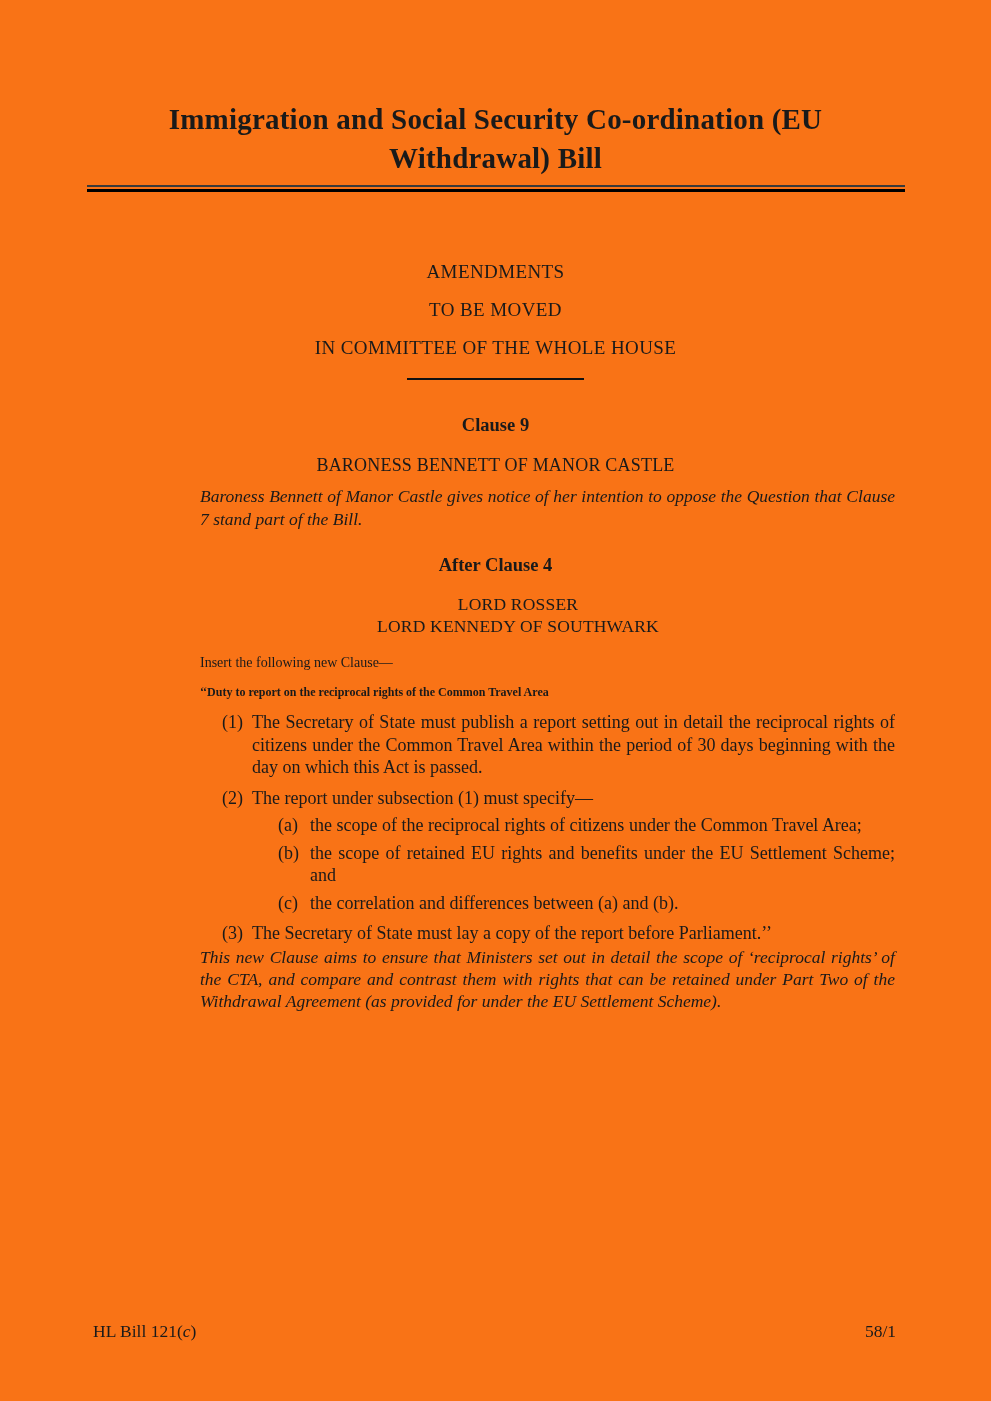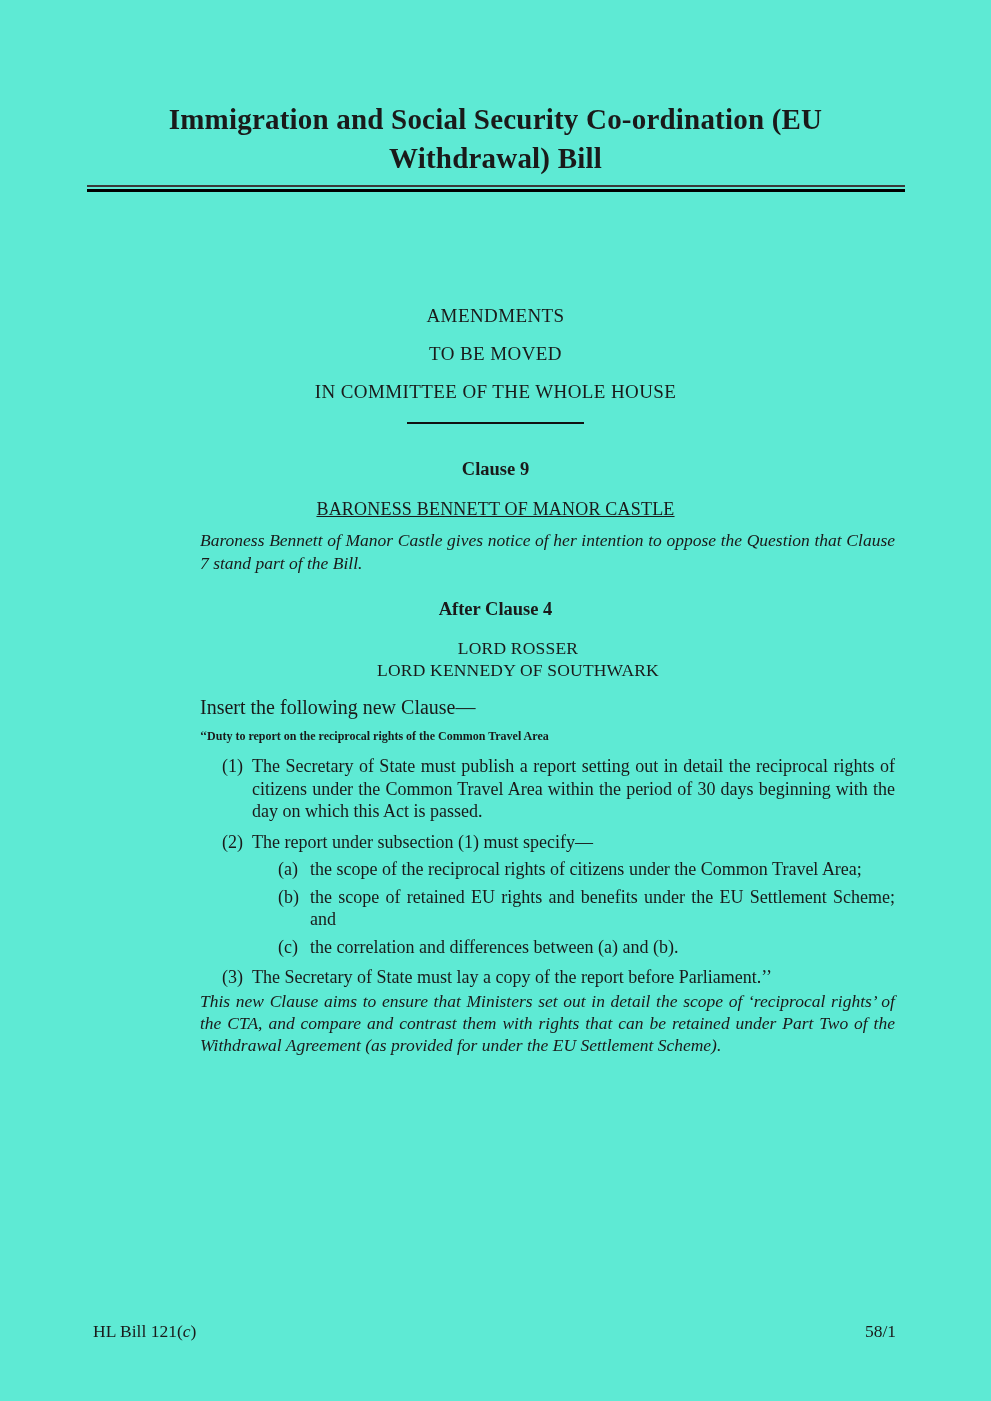--- a/index.html
+++ b/index.html
@@ -1,40 +1,40 @@
 <!DOCTYPE html>
 <html><head>
 <meta charset="utf-8">
 <style>
   html, body { margin: 0; padding: 0; background: #e8e8e8; }
   .page {
     position: relative;
     width: 991px;
     height: 1401px;
     margin: 0 auto;
-    background: #5eead4;
+    background: #f97316;
     color: #1a1a1a;
     font-family: "Liberation Serif", "DejaVu Serif", serif;
     overflow: hidden;
   }
   .doc-title {
     margin: 100px 88px 0 88px;
     text-align: center;
     font-size: 29px;
     font-weight: 700;
     line-height: 39px;
     letter-spacing: 0.2px;
   }
   .double-rule {
     margin: 7px 86px 0 87px;
     height: 2px;
     border-top: 2px solid #3a3a3a;
     border-bottom: 3px solid #000;
   }
-  .amendments { margin-top: 112px; }
+  .amendments { margin-top: 68px; }
   .amendments .head-line {
     text-align: center;
     font-size: 19px;
     line-height: 24px;
     margin-bottom: 14px;
     letter-spacing: 0.4px;
   }
   .short-rule {
     width: 177px;
     margin: 18px auto 0 auto;
@@ -47,39 +47,38 @@
     line-height: 23px;
   }
   .sh-clause1 { margin-top: 34px; }
   .sh-after4  { margin-top: 24px; }
   .sponsor-single {
     margin-top: 17px;
     text-align: center;
     font-size: 18px;
     line-height: 22px;
     letter-spacing: 0.2px;
-    text-decoration: underline;
   }
   .notice {
     margin: 9px 96px 0 200px;
     font-style: italic;
     font-size: 17.5px;
     line-height: 22.5px;
     text-align: justify;
   }
   .sponsors { margin-top: 16px; padding-left: 45px; }
   .sponsors .sponsor-line {
     text-align: center;
     font-size: 17.5px;
     line-height: 22px;
     letter-spacing: 0.2px;
   }
   .instruction {
     margin: 15px 96px 0 200px;
-    font-size: 20px;
+    font-size: 14px;
     line-height: 22px;
   }
   .new-clause-title {
     margin: 7px 96px 0 200px;
     font-size: 12px;
     font-weight: 700;
     line-height: 22px;
   }
   .subsection {
     display: flex;

